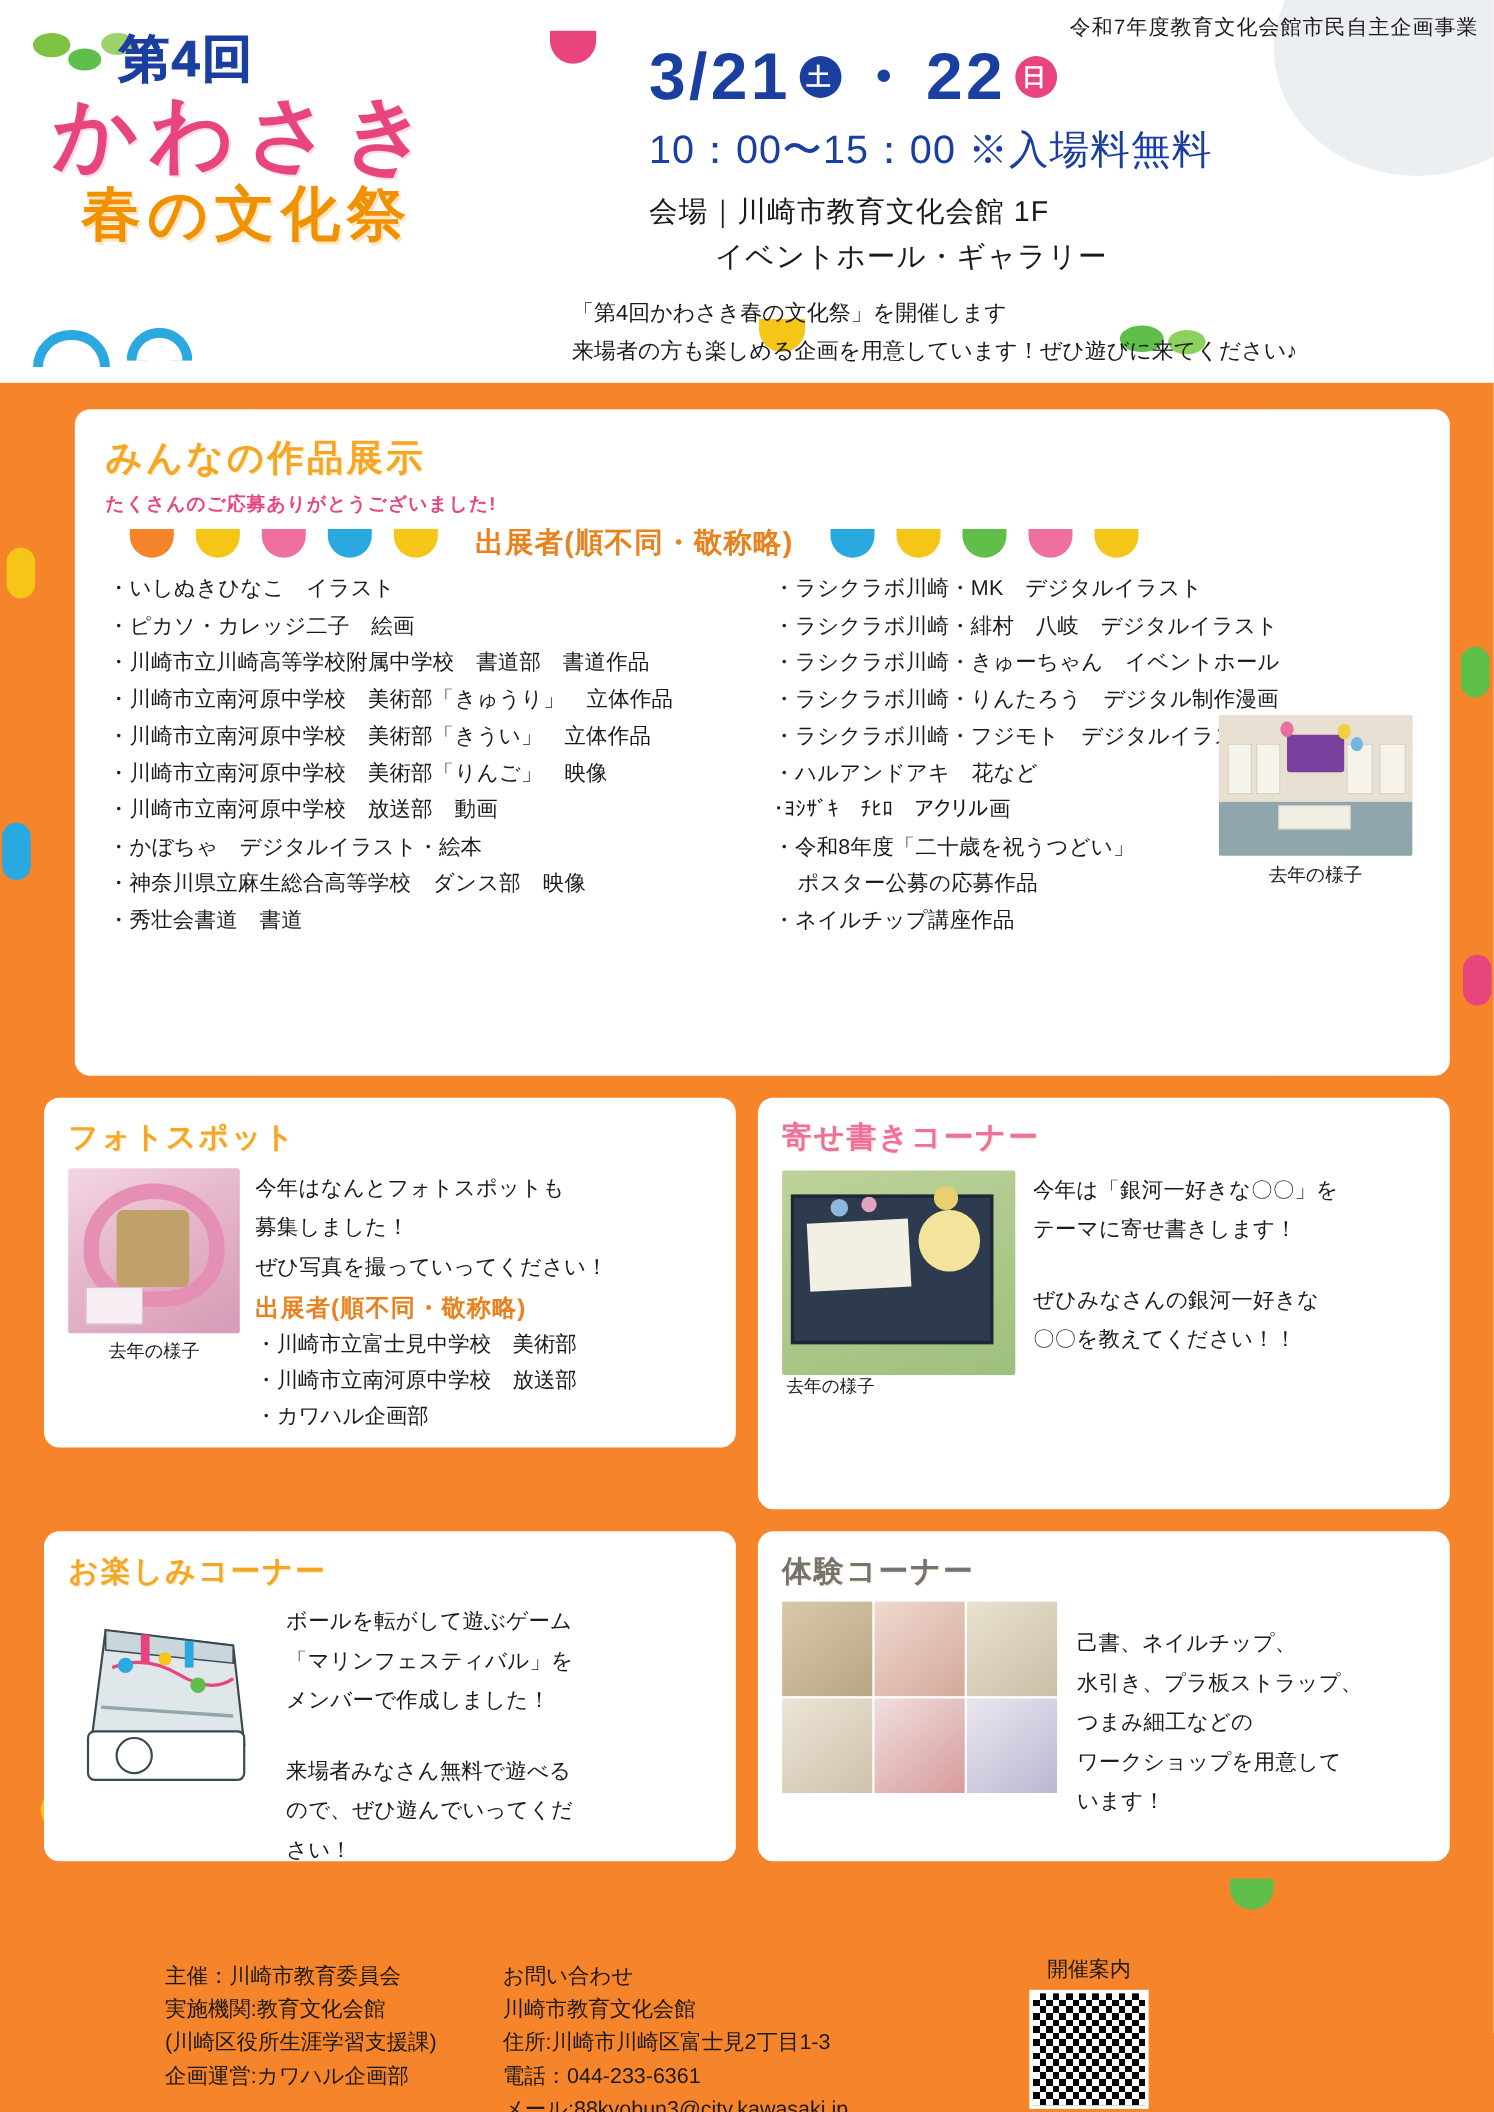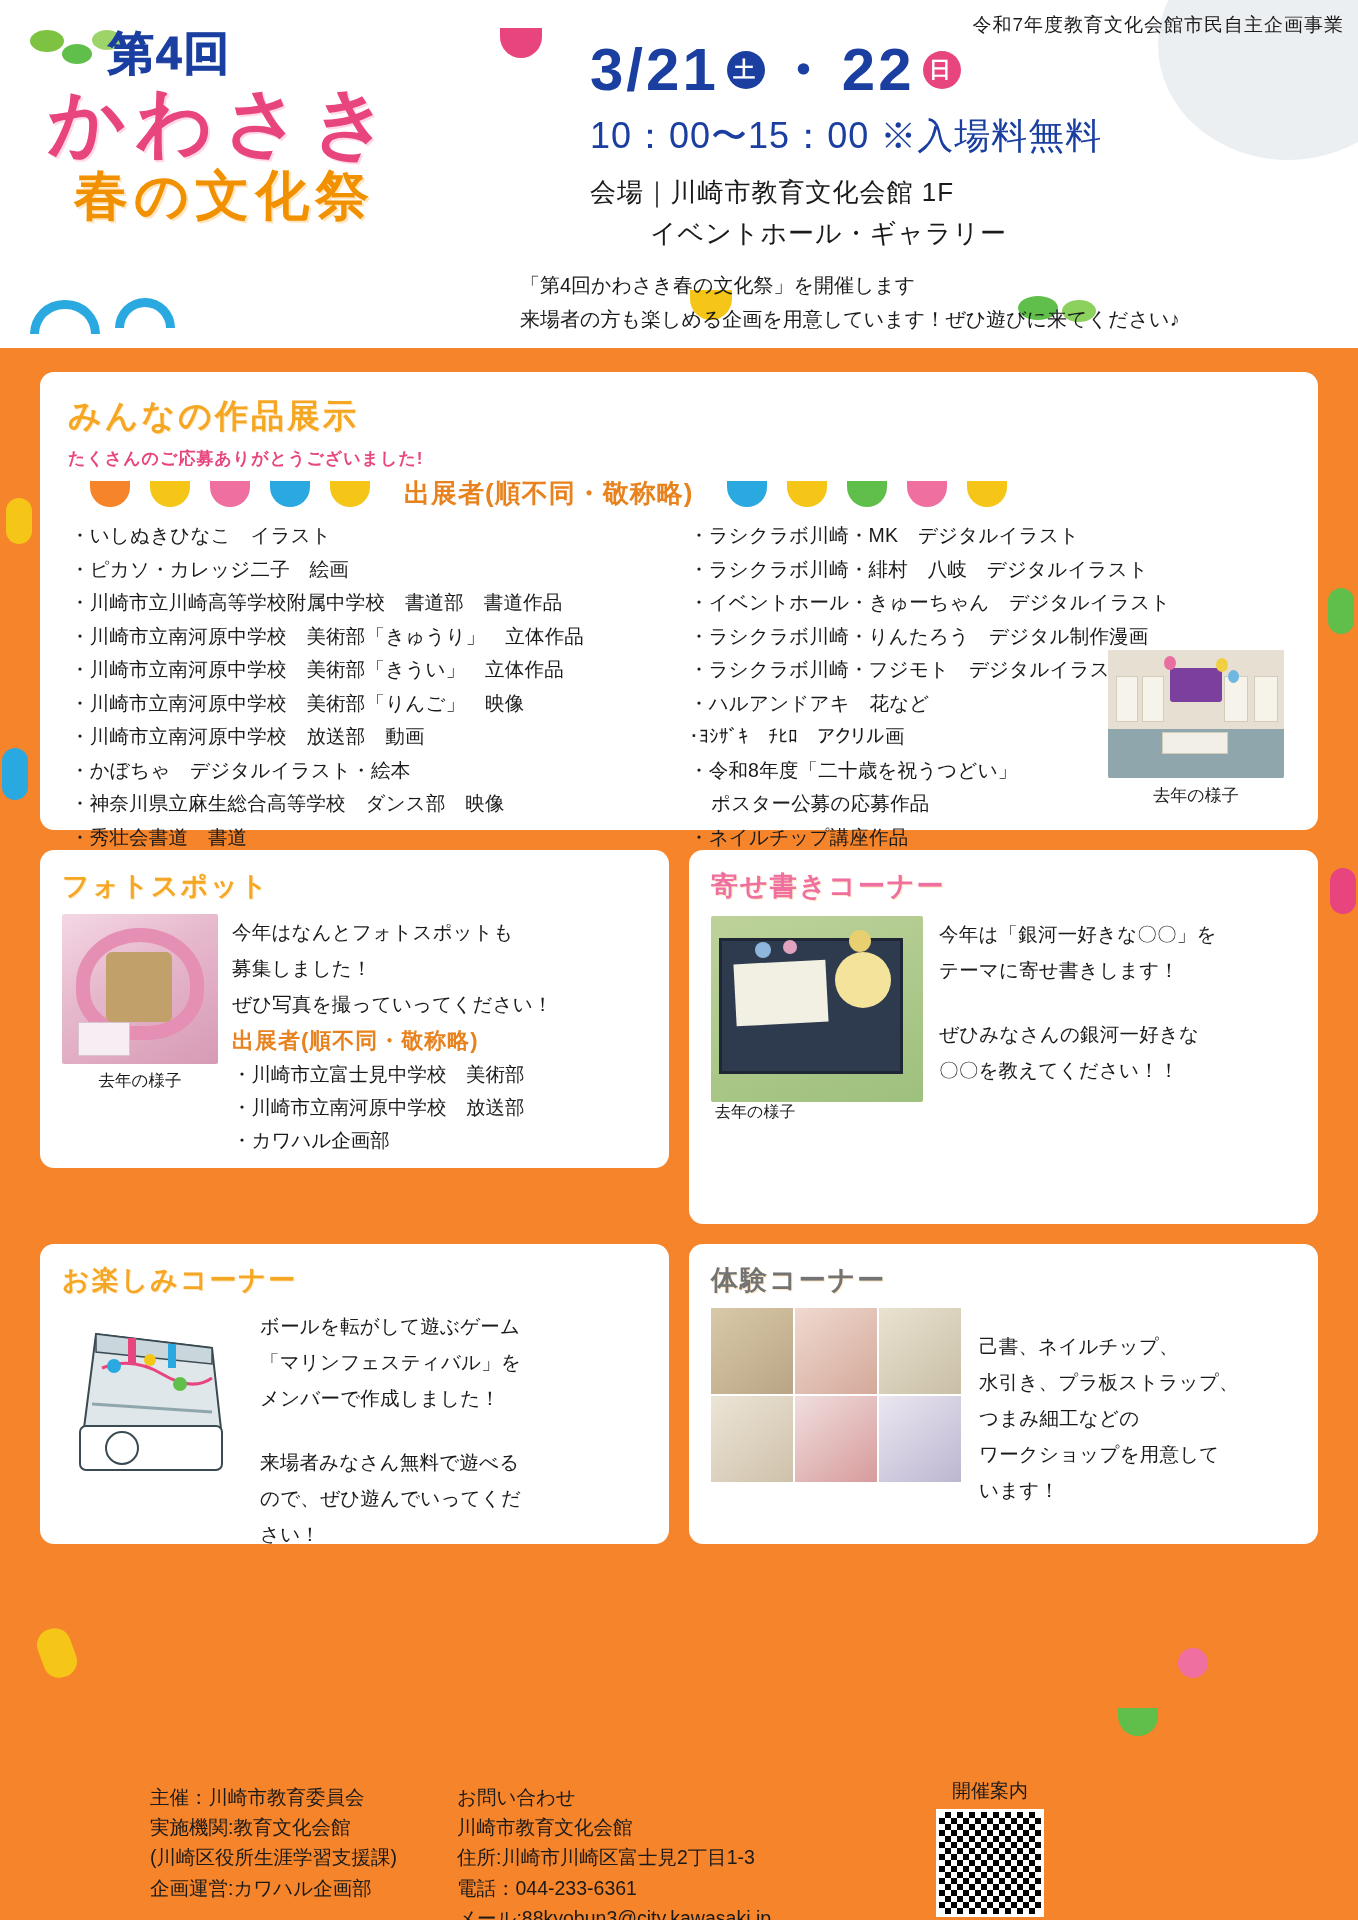--- a/index.html
+++ b/index.html
@@ -197,21 +197,21 @@
 <div class="body-wrap">
 
   <div class="deco" style="left:6px;top:150px;width:26px;height:46px;background:#f5c518;border-radius:14px;"></div>
   <div class="deco" style="left:2px;top:400px;width:26px;height:52px;background:#2aa9e0;border-radius:14px;"></div>
   <div class="deco" style="right:4px;top:240px;width:26px;height:46px;background:#5fbf4a;border-radius:14px;"></div>
   <div class="deco" style="right:2px;top:520px;width:26px;height:46px;background:#e8457f;border-radius:14px;"></div>
   <div class="deco" style="left:40px;top:1280px;width:34px;height:50px;background:#f5c518;border-radius:16px;transform:rotate(-20deg);"></div>
   <div class="deco" style="right:150px;top:1300px;width:30px;height:30px;background:#ee6fa0;border-radius:50%;"></div>
   <div class="deco" style="right:200px;top:1360px;width:40px;height:28px;background:#5fbf4a;border-radius:0 0 40px 40px;"></div>
 
-  <div class="card card-main" style="height:458px;">
+  <div class="card card-main" style="height:606px;margin-left:28px;">
     <div class="h-exhibit">みんなの作品展示</div>
     <div class="thanks">たくさんのご応募ありがとうございました!</div>
 
     <div class="petals-row">
       <span class="petal" style="background:#f5842a;"></span>
       <span class="petal" style="background:#f5c518;"></span>
       <span class="petal" style="background:#ee6fa0;"></span>
       <span class="petal" style="background:#2aa9e0;"></span>
       <span class="petal" style="background:#f5c518;"></span>
       <span class="exhibitor-head" style="margin:0 14px;">出展者(順不同・敬称略)</span>
@@ -234,21 +234,21 @@
           <li>川崎市立南河原中学校　放送部　動画</li>
           <li>かぼちゃ　デジタルイラスト・絵本</li>
           <li>神奈川県立麻生総合高等学校　ダンス部　映像</li>
           <li>秀壮会書道　書道</li>
         </ul>
       </div>
       <div class="col">
         <ul>
           <li>ラシクラボ川崎・MK　デジタルイラスト</li>
           <li>ラシクラボ川崎・緋村　八岐　デジタルイラスト</li>
-          <li>イベントホール・きゅーちゃん　デジタルイラスト</li>
+          <li>ラシクラボ川崎・きゅーちゃん　イベントホール</li>
           <li>ラシクラボ川崎・りんたろう　デジタル制作漫画</li>
           <li>ラシクラボ川崎・フジモト　デジタルイラスト</li>
           <li>ハルアンドアキ　花など</li>
           <li>ﾖｼｻﾞｷ　ﾁﾋﾛ　アクリル画</li>
           <li>令和8年度「二十歳を祝うつどい」</li>
           <li class="noindent">ポスター公募の応募作品</li>
           <li>ネイルチップ講座作品</li>
         </ul>
       </div>
     </div>

